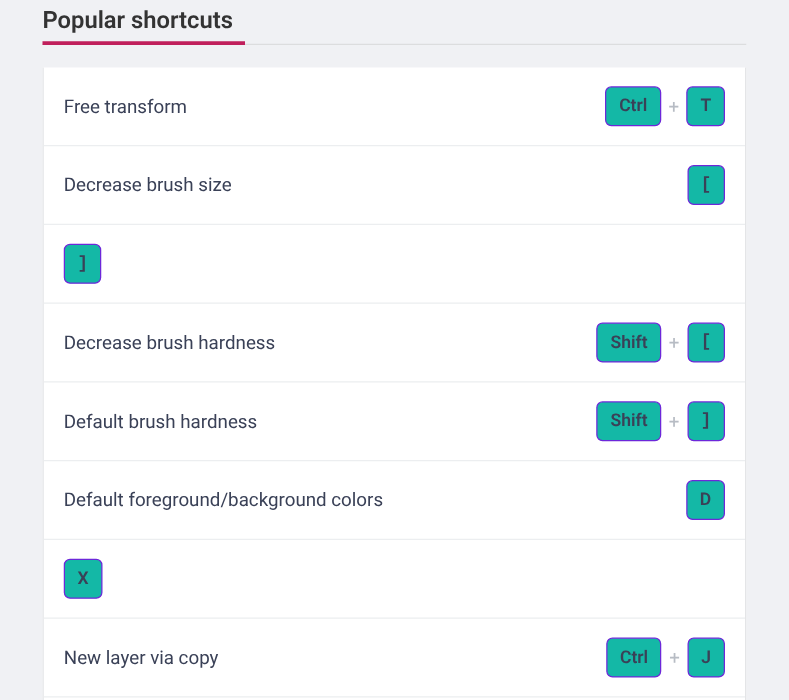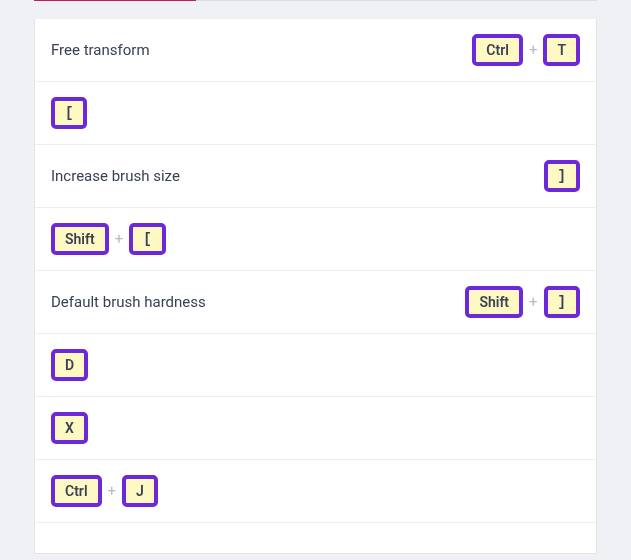--- a/index.html
+++ b/index.html
@@ -54,88 +54,92 @@
       align-items: center;
       gap: 5px;
     }
     .key {
       display: inline-flex;
       align-items: center;
       justify-content: center;
       min-width: 30px;
       height: 32px;
       padding: 0 10px;
-      border: 4px solid #6d28d9;
+      border: 1px solid #6d28d9;
       border-radius: 5px;
-      background: #fef9c3;
+      background: #14b8a6;
       font-size: 14px;
       font-weight: 600;
       color: #3a4157;
     }
     .key.mono { font-family: 'Courier New', monospace; font-weight: 700; }
     .plus {
       color: #b7bcc4;
       font-size: 15px;
       font-weight: 400;
       padding: 0 1px;
     }
   </style>
 </head>
 <body>
 
 <div class="header-wrap">
+  <h2 class="section-title">Popular shortcuts</h2>
   <div class="header-underline"></div>
 </div>
 
 <div class="card" id="shortcut-list">
     <div class="row">
       <div class="label">Free transform</div>
       <div class="keys">
         <span class="key">Ctrl</span>
         <span class="plus">+</span>
         <span class="key">T</span>
       </div>
     </div>
     <div class="row">
+      <div class="label">Decrease brush size</div>
       <div class="keys">
         <span class="key mono">[</span>
       </div>
     </div>
     <div class="row">
-      <div class="label">Increase brush size</div>
       <div class="keys">
         <span class="key mono">]</span>
       </div>
     </div>
     <div class="row">
+      <div class="label">Decrease brush hardness</div>
       <div class="keys">
         <span class="key">Shift</span>
         <span class="plus">+</span>
         <span class="key mono">[</span>
       </div>
     </div>
     <div class="row">
       <div class="label">Default brush hardness</div>
       <div class="keys">
         <span class="key">Shift</span>
         <span class="plus">+</span>
         <span class="key mono">]</span>
       </div>
     </div>
     <div class="row">
+      <div class="label">Default foreground/background colors</div>
       <div class="keys">
         <span class="key">D</span>
       </div>
     </div>
     <div class="row">
       <div class="keys">
         <span class="key">X</span>
       </div>
     </div>
     <div class="row">
+      <div class="label">New layer via copy</div>
       <div class="keys">
         <span class="key">Ctrl</span>
         <span class="plus">+</span>
         <span class="key">J</span>
       </div>
     </div>
     <div class="row"></div>
   </div>
 
 </body></html>

